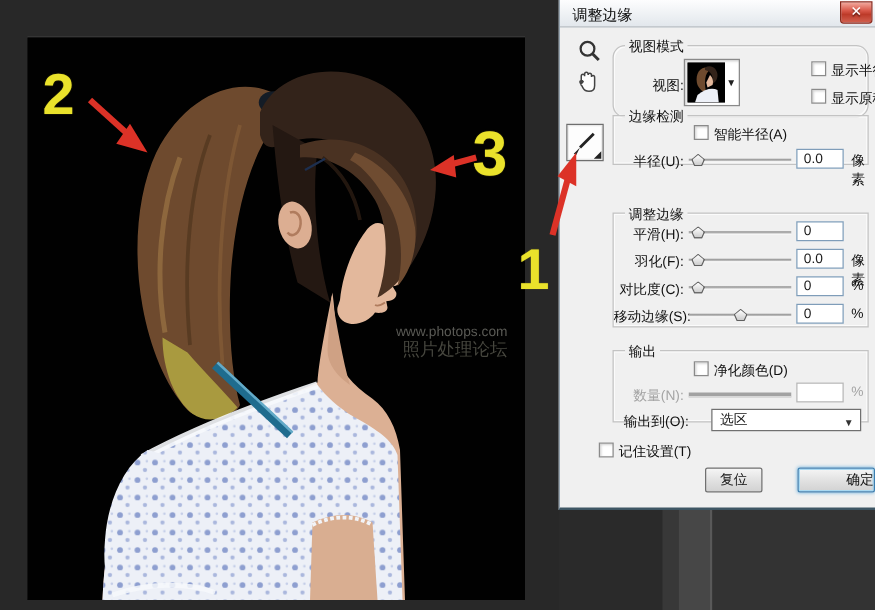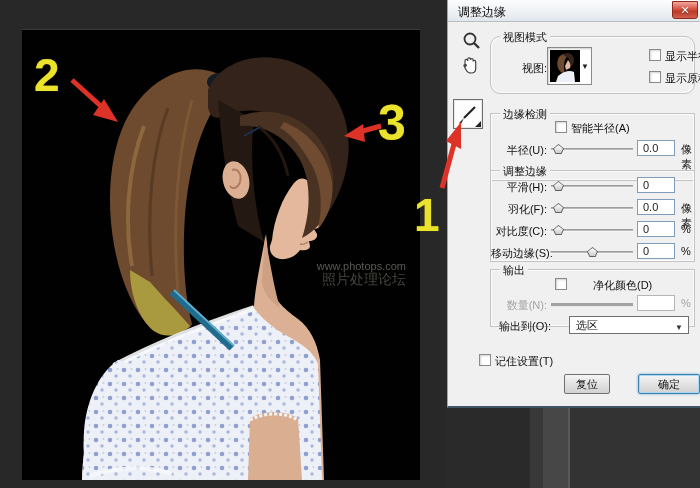--- a/index.html
+++ b/index.html
@@ -164,21 +164,21 @@
           </svg>
         </div>
         <span class="thumbarr">▼</span>
       </div>
       <div class="abs cb" style="left:158px;top:12px;"></div>
       <span class="abs cblabel" style="left:174px;top:12px;">显示半径 (J)</span>
       <div class="abs cb" style="left:158px;top:34px;"></div>
       <span class="abs cblabel" style="left:174px;top:34px;">显示原稿 (P)</span>
     </div>
 
-    <div class="abs group" style="top:113px;height:68px;">
+    <div class="abs group" style="top:92px;height:40px;">
       <span class="glabel">边缘检测</span>
       <div class="abs cb" style="left:64px;top:7px;"></div>
       <span class="abs cblabel" style="left:80px;top:7px;">智能半径(A)</span>
       <span class="abs rowlabel" style="left:0px;top:29px;width:56px;">半径(U):</span>
       <div class="abs track" style="left:60px;top:34px;width:82px;">
         <div class="thumb" style="left:2px;">
             <i></i>
             <b></b>
           </div>
       </div>
@@ -222,40 +222,40 @@
       <div class="abs track" style="left:60px;top:80px;width:82px;">
         <div class="thumb" style="left:36px;">
             <i></i>
             <b></b>
           </div>
       </div>
       <div class="abs vbox" style="left:146px;top:72px;width:38px;">0</div>
       <span class="abs unit" style="left:190px;top:74px;">%</span>
     </div>
 
-    <div class="abs group" style="top:269px;height:58px;">
+    <div class="abs group" style="top:280px;height:58px;">
       <span class="glabel">输出</span>
       <div class="abs cb" style="left:64px;top:8px;"></div>
-      <span class="abs cblabel" style="left:80px;top:8px;margin-left:22px;">净化颜色(D)</span>
+      <span class="abs cblabel" style="left:80px;top:8px;">净化颜色(D)</span>
       <span class="abs rowlabel dis" style="left:0px;top:28px;width:56px;">数量(N):</span>
       <div class="abs track dis" style="left:60px;top:33px;width:82px;"></div>
       <div class="abs vbox dis" style="left:146px;top:25px;width:38px;"></div>
       <span class="abs unit dis" style="left:190px;top:27px;">%</span>
       <span class="abs rowlabel" style="left:0px;top:49px;width:60px;">输出到(O):</span>
       <div class="abs combo" style="left:64px;top:46px;width:120px;margin-left:14px;">
         <span>选区</span>
         <span class="arr">▼</span>
       </div>
     </div>
 
     <div class="abs cb" style="left:31px;top:354px;"></div>
     <span class="abs cblabel" style="left:47px;top:354px;">记住设置(T)</span>
 
     <div class="abs btn" style="left:116px;top:374px;width:46px;height:20px;">复位</div>
-    <div class="abs btn ok" style="left:190px;top:374px;width:62px;height:20px;">确定</div>
+    <div class="abs btn ok" style="left:190px;top:374px;width:62px;height:20px;text-align:right;">确定</div>
   </div>
 
   <div class="abs under">
     <div class="b1"></div>
     <div class="sb"></div>
     <div class="ln"></div>
     <div class="b2"></div>
   </div>
 
   <svg class="abs overlay" viewBox="0 0 700 488">

